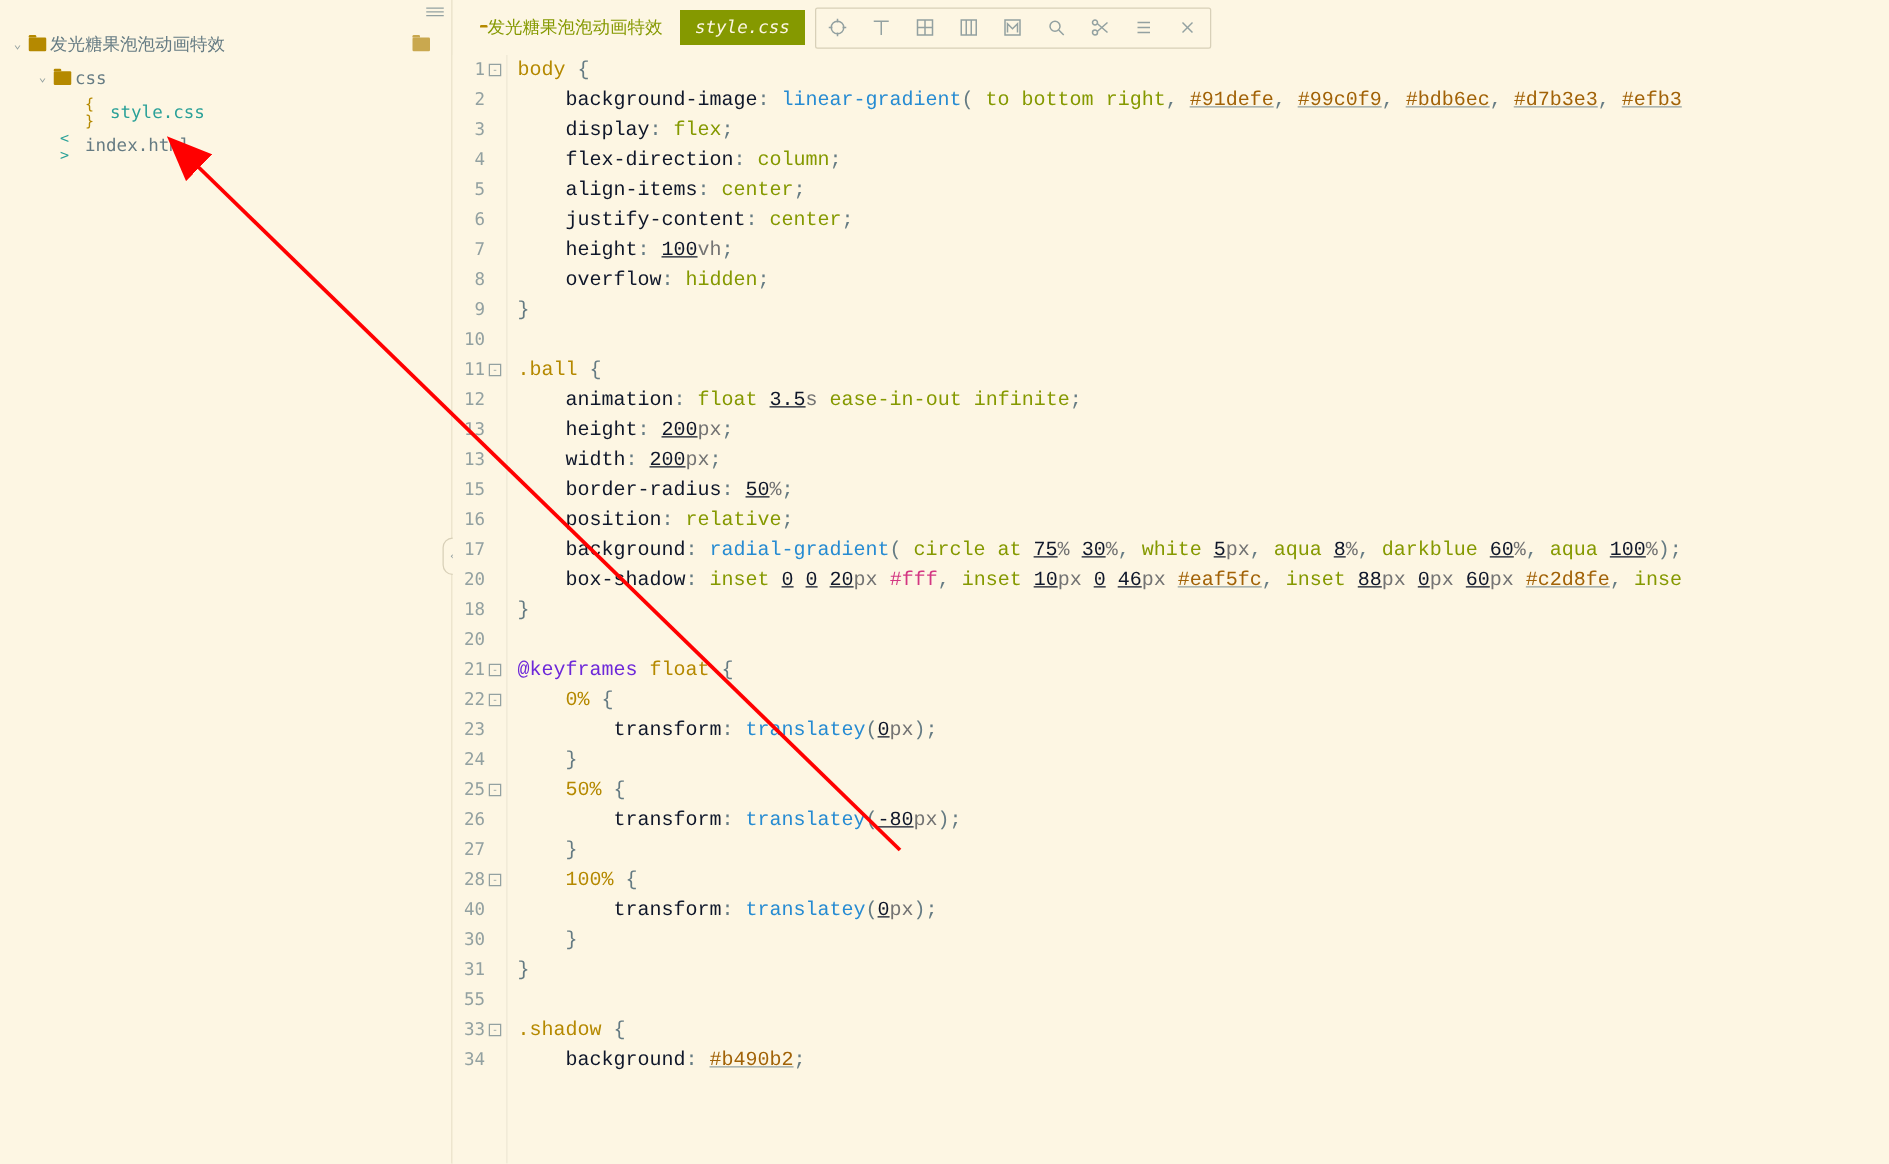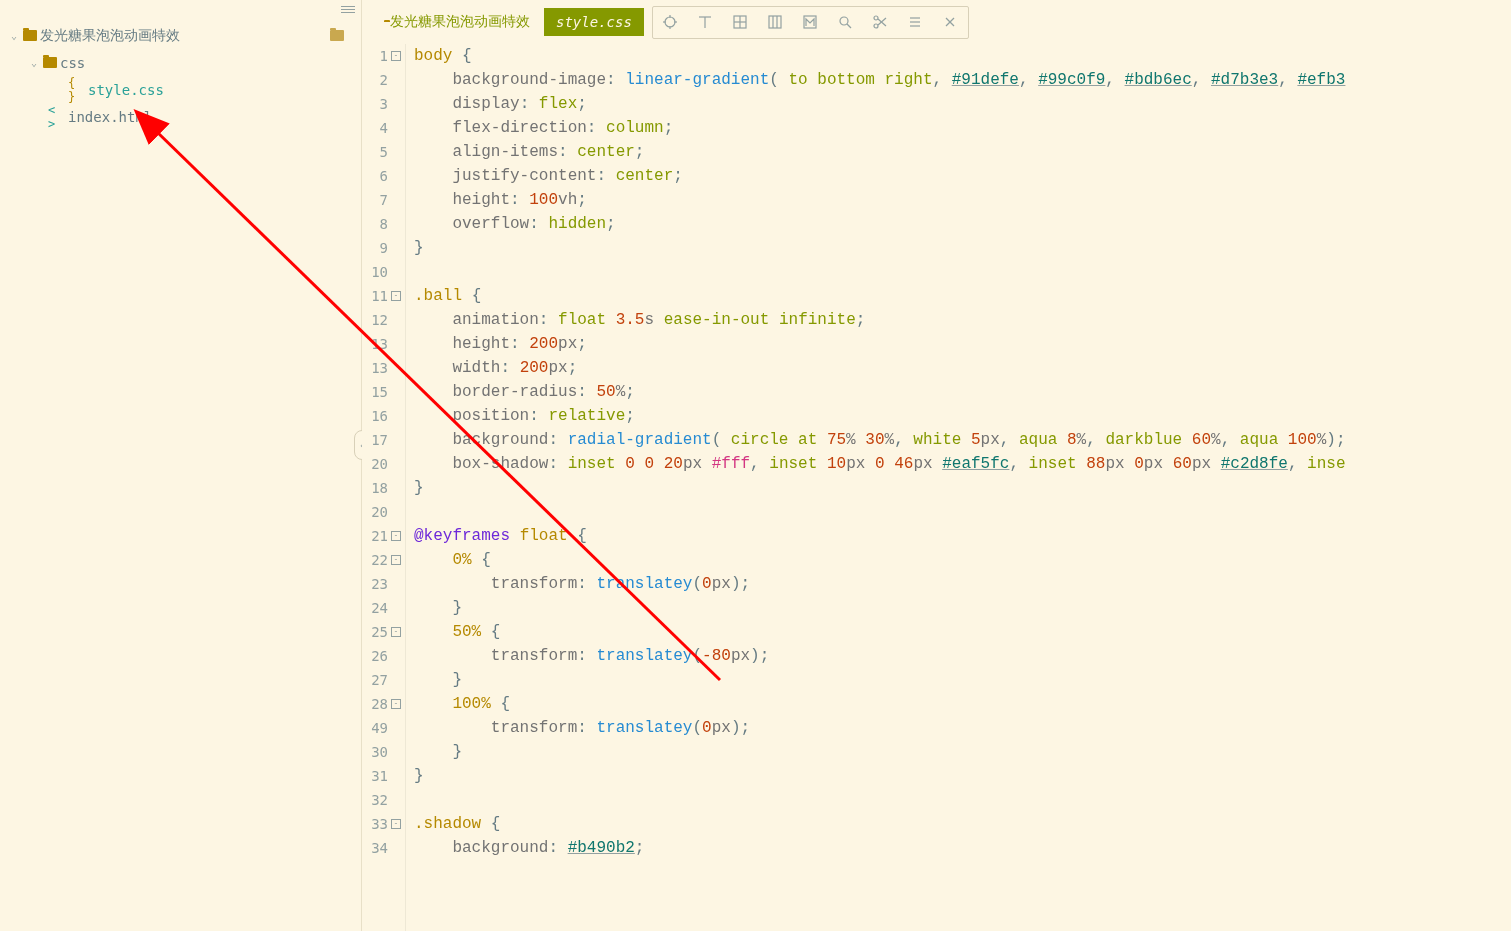--- a/index.html
+++ b/index.html
@@ -165,28 +165,28 @@
   text-align: center;
   color: #93a1a1;
   margin-left: 3px;
   font-family: monospace;
 }
 .gutter-wrap { display: flex; flex-direction: column; }
 .code-line { height: 24px; }
 
 
 .kw-sel { color: #b58900; }
-.kw-prop { color: #737373; }
+.kw-prop { color: #0f172a; }
 .punc { color: #657b83; }
 .func { color: #268bd2; }
 .kw { color: #859900; }
-.num { color: #c2410c; }
+.num { color: #0f172a; text-decoration: underline; }
 .unit { color: #737373; }
 .hex { color: #d33682; }
-.hex-u { color: #0f766e; text-decoration: underline; text-decoration-color: #93a1a1; }
+.hex-u { color: #a16207; text-decoration: underline; text-decoration-color: #93a1a1; }
 .brace { color: #657b83; }
 .atrule { color: #6d28d9; }
 
 .collapse-handle {
   position: absolute;
   top: 430px;
   left: -8px;
   width: 16px;
   height: 30px;
   border: 1px solid #d8d0b8;
@@ -437,33 +437,33 @@
             </div>
             <div class="gutter-row">
               <span class="ln">27</span>
               <span style="width: 13px; display: inline-block;"></span>
             </div>
             <div class="gutter-row">
               <span class="ln">28</span>
               <span class="fold">-</span>
             </div>
             <div class="gutter-row">
-              <span class="ln">49</span>
+              <span class="ln">40</span>
               <span style="width: 13px; display: inline-block;"></span>
             </div>
             <div class="gutter-row">
               <span class="ln">30</span>
               <span style="width: 13px; display: inline-block;"></span>
             </div>
             <div class="gutter-row">
               <span class="ln">31</span>
               <span style="width: 13px; display: inline-block;"></span>
             </div>
             <div class="gutter-row">
-              <span class="ln">32</span>
+              <span class="ln">55</span>
               <span style="width: 13px; display: inline-block;"></span>
             </div>
             <div class="gutter-row">
               <span class="ln">33</span>
               <span class="fold">-</span>
             </div>
             <div class="gutter-row">
               <span class="ln">34</span>
               <span style="width: 13px; display: inline-block;"></span>
             </div>

